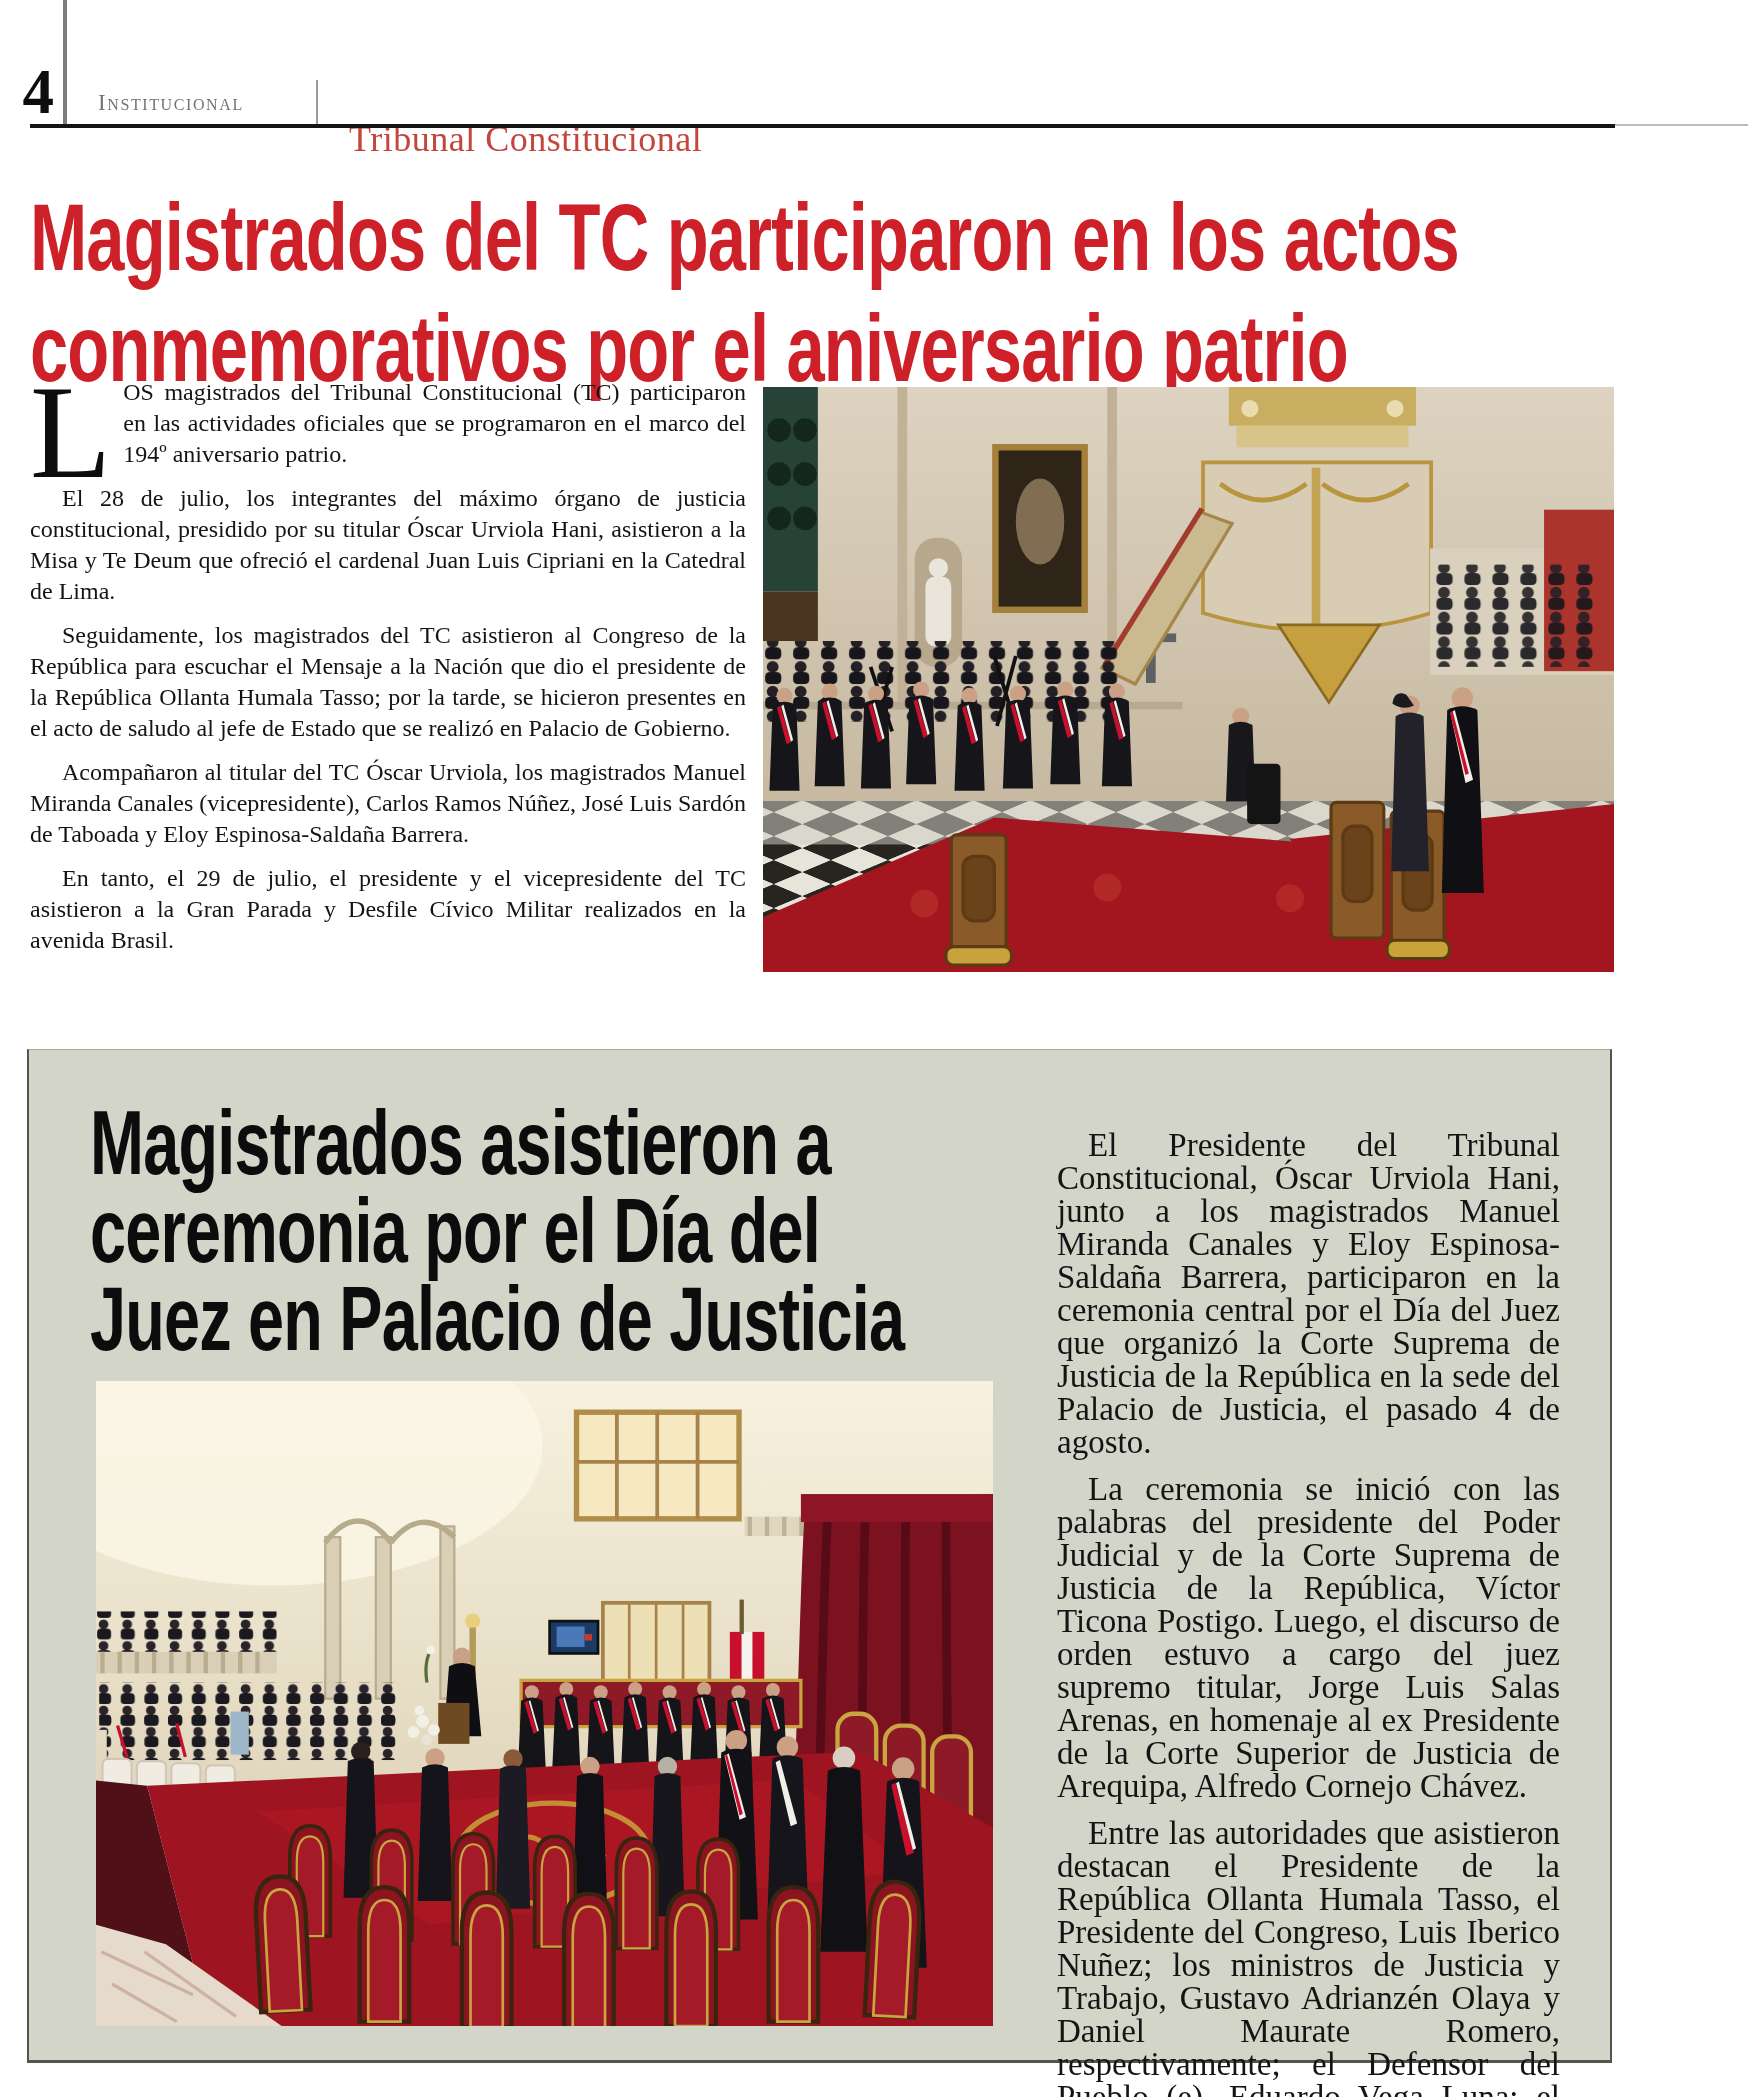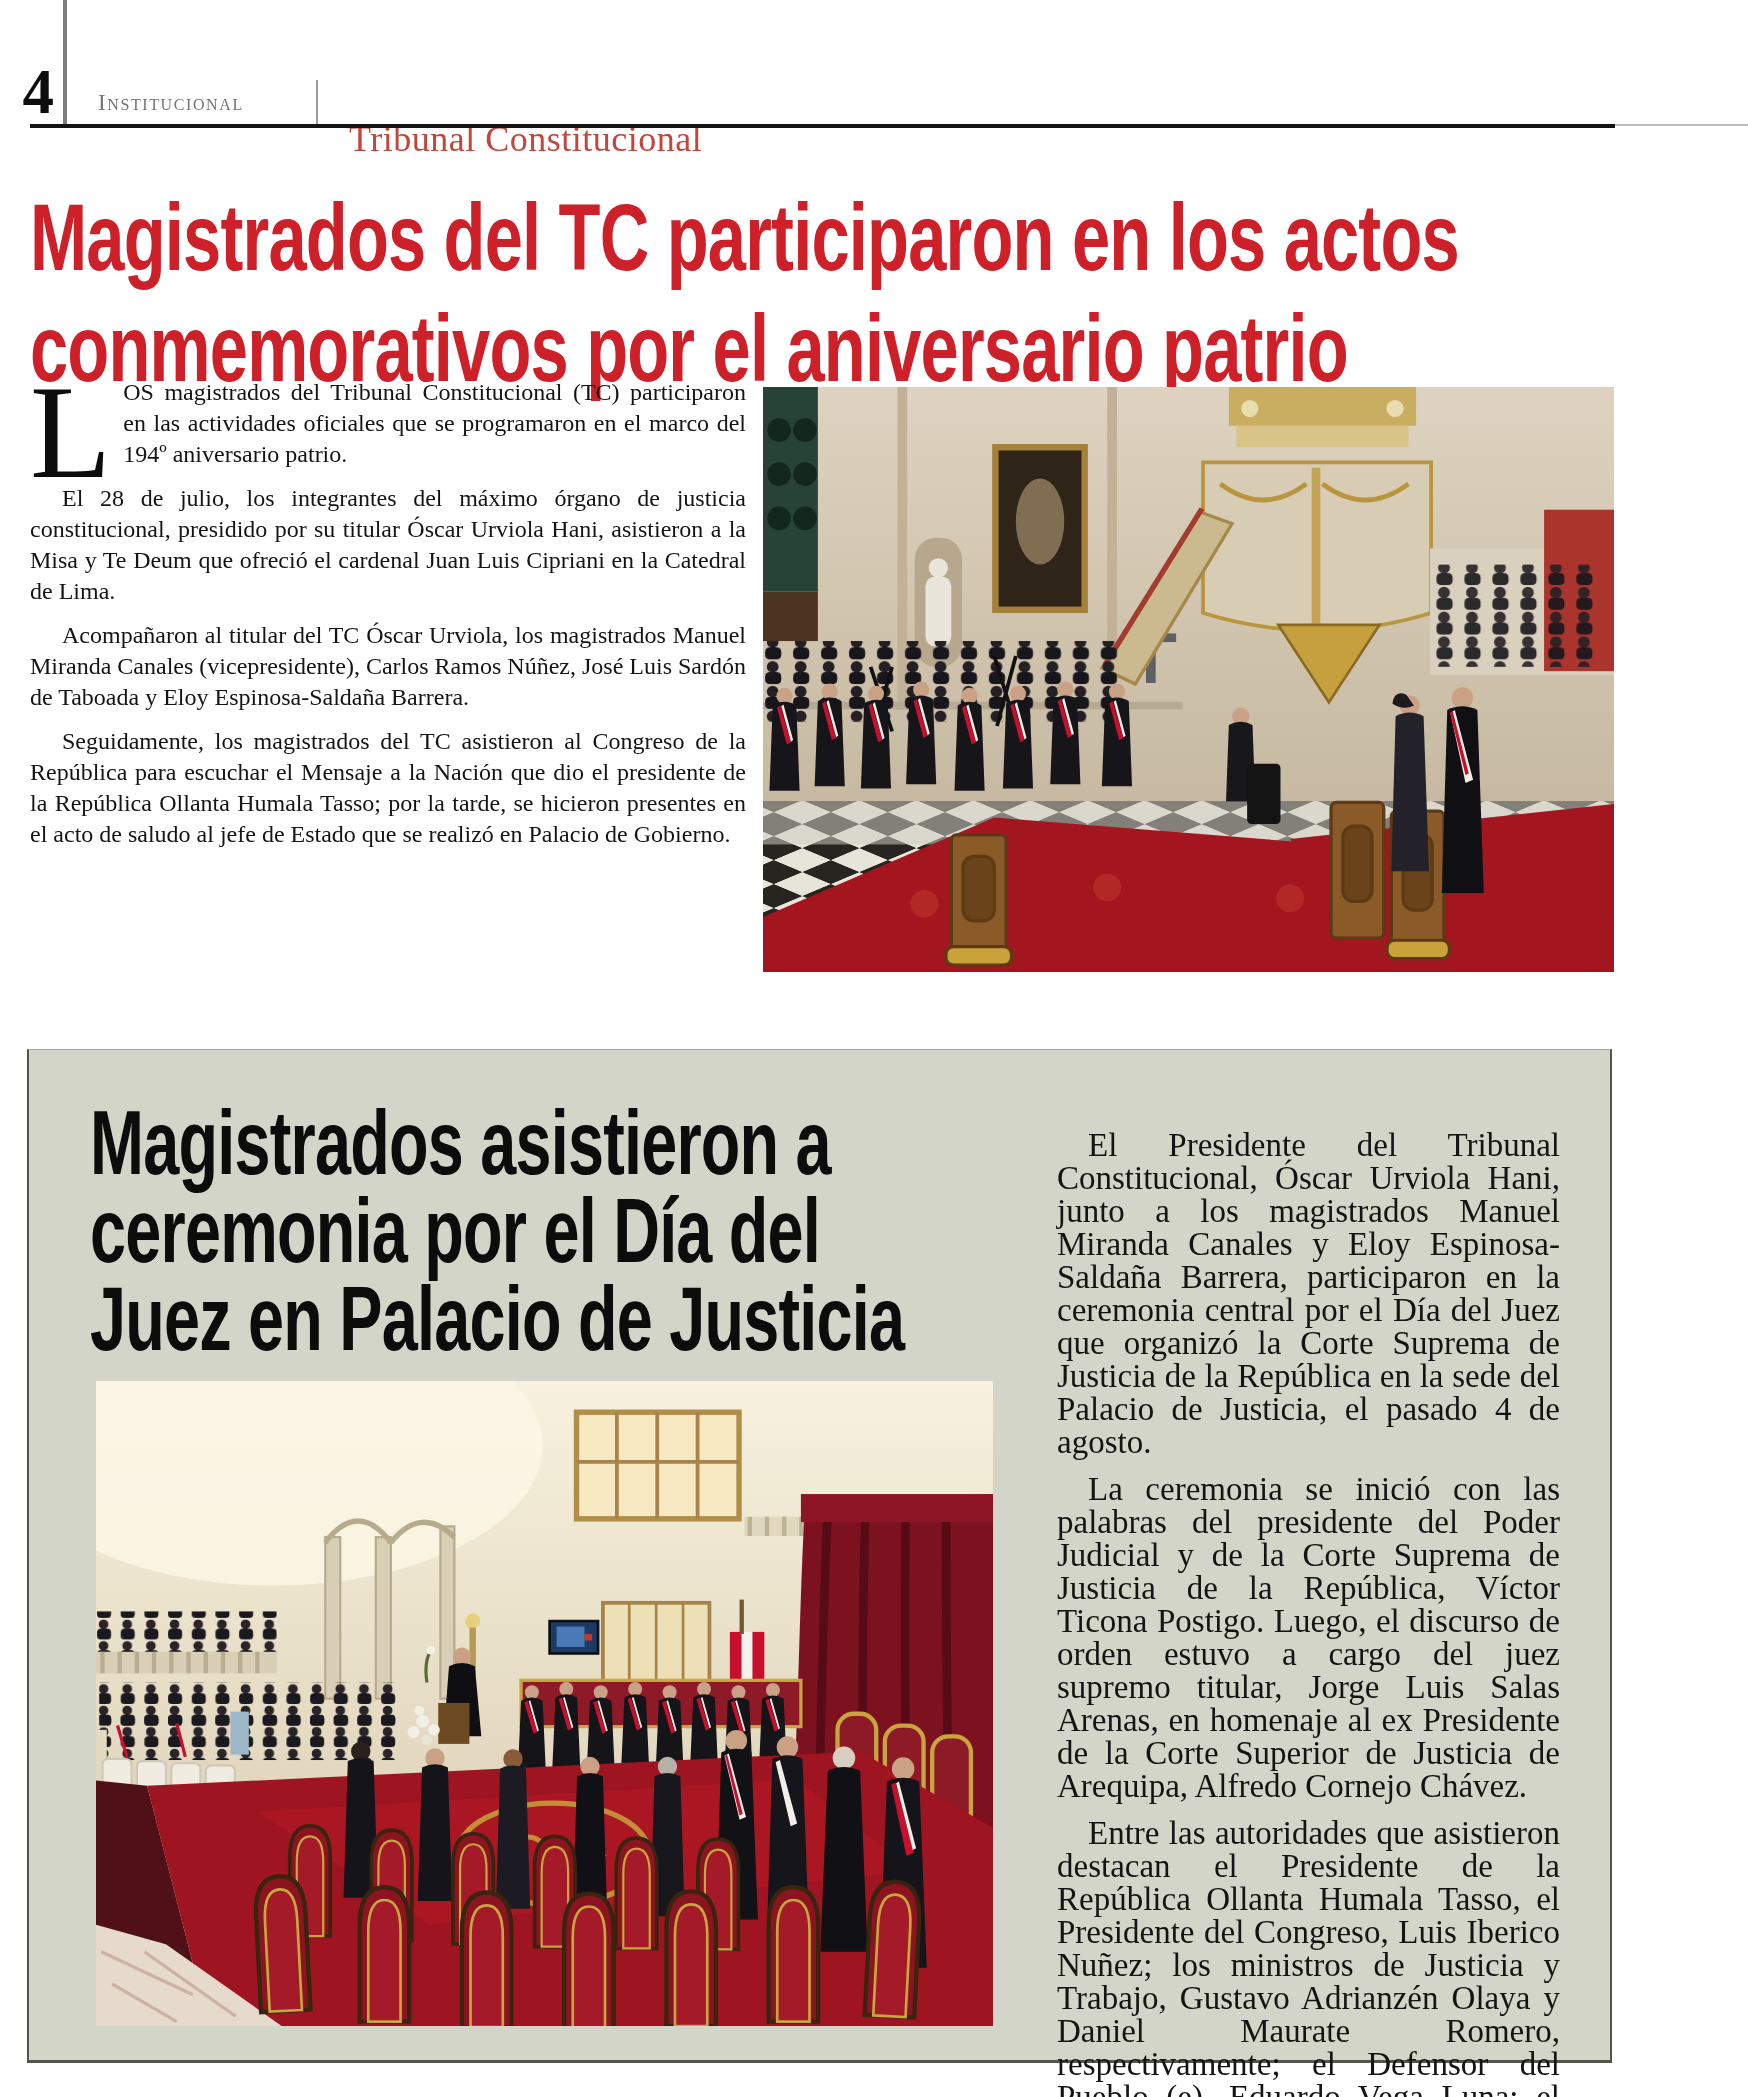--- a/index.html
+++ b/index.html
@@ -62,22 +62,23 @@
   <div class="hdr-rule-ext"></div>
 
   <div class="headline-red">
     <div>Magistrados del TC participaron en los actos</div>
     <div>conmemorativos por el aniversario patrio</div>
   </div>
 
   <div class="col-left">
     <p class="first"><span class="dropcap">L</span><span>OS magistrados del Tribunal Constitucional (TC) participaron en las actividades oficiales que se programaron en el marco del 194º aniversario patrio.</span></p>
     <p>El 28 de julio, los integrantes del máximo órgano de justicia constitucional, presidido por su titular Óscar Urviola Hani, asistieron a la Misa y Te Deum que ofreció el cardenal Juan Luis Cipriani en la Catedral de Lima.</p>
+    <p>Seguidamente, los magistrados del TC asistieron al Congreso de la República para escuchar el Mensaje a la Nación que dio el presidente de la República Ollanta Humala Tasso; por la tarde, se hicieron presentes en el acto de saludo al jefe de Estado que se realizó en Palacio de Gobierno.</p>
     <p>Acompañaron al titular del TC Óscar Urviola, los magistrados Manuel Miranda Canales (vicepresidente), Carlos Ramos Núñez, José Luis Sardón de Taboada y Eloy Espinosa-Saldaña Barrera.</p>
-    <p>Seguidamente, los magistrados del TC asistieron al Congreso de la República para escuchar el Mensaje a la Nación que dio el presidente de la República Ollanta Humala Tasso; por la tarde, se hicieron presentes en el acto de saludo al jefe de Estado que se realizó en Palacio de Gobierno.</p>
+    <p>En tanto, el 29 de julio, el presidente y el vicepresidente del TC asistieron a la Gran Parada y Desfile Cívico Militar realizados en la avenida Brasil.</p>
   </div>
 
   <figure class="photo1">
   <svg viewBox="0 0 1582 1087" preserveAspectRatio="none">
     <defs>
       <linearGradient id="wall1" x1="0" y1="0" x2="0" y2="1">
         <stop offset="0" stop-color="#ddd3c0"></stop>
             <stop offset="1" stop-color="#c6b8a0"></stop>
       </linearGradient>
       <pattern id="checker" width="150" height="150" patternUnits="userSpaceOnUse" patternTransform="translate(20,790) scale(1,0.42) rotate(45)">

